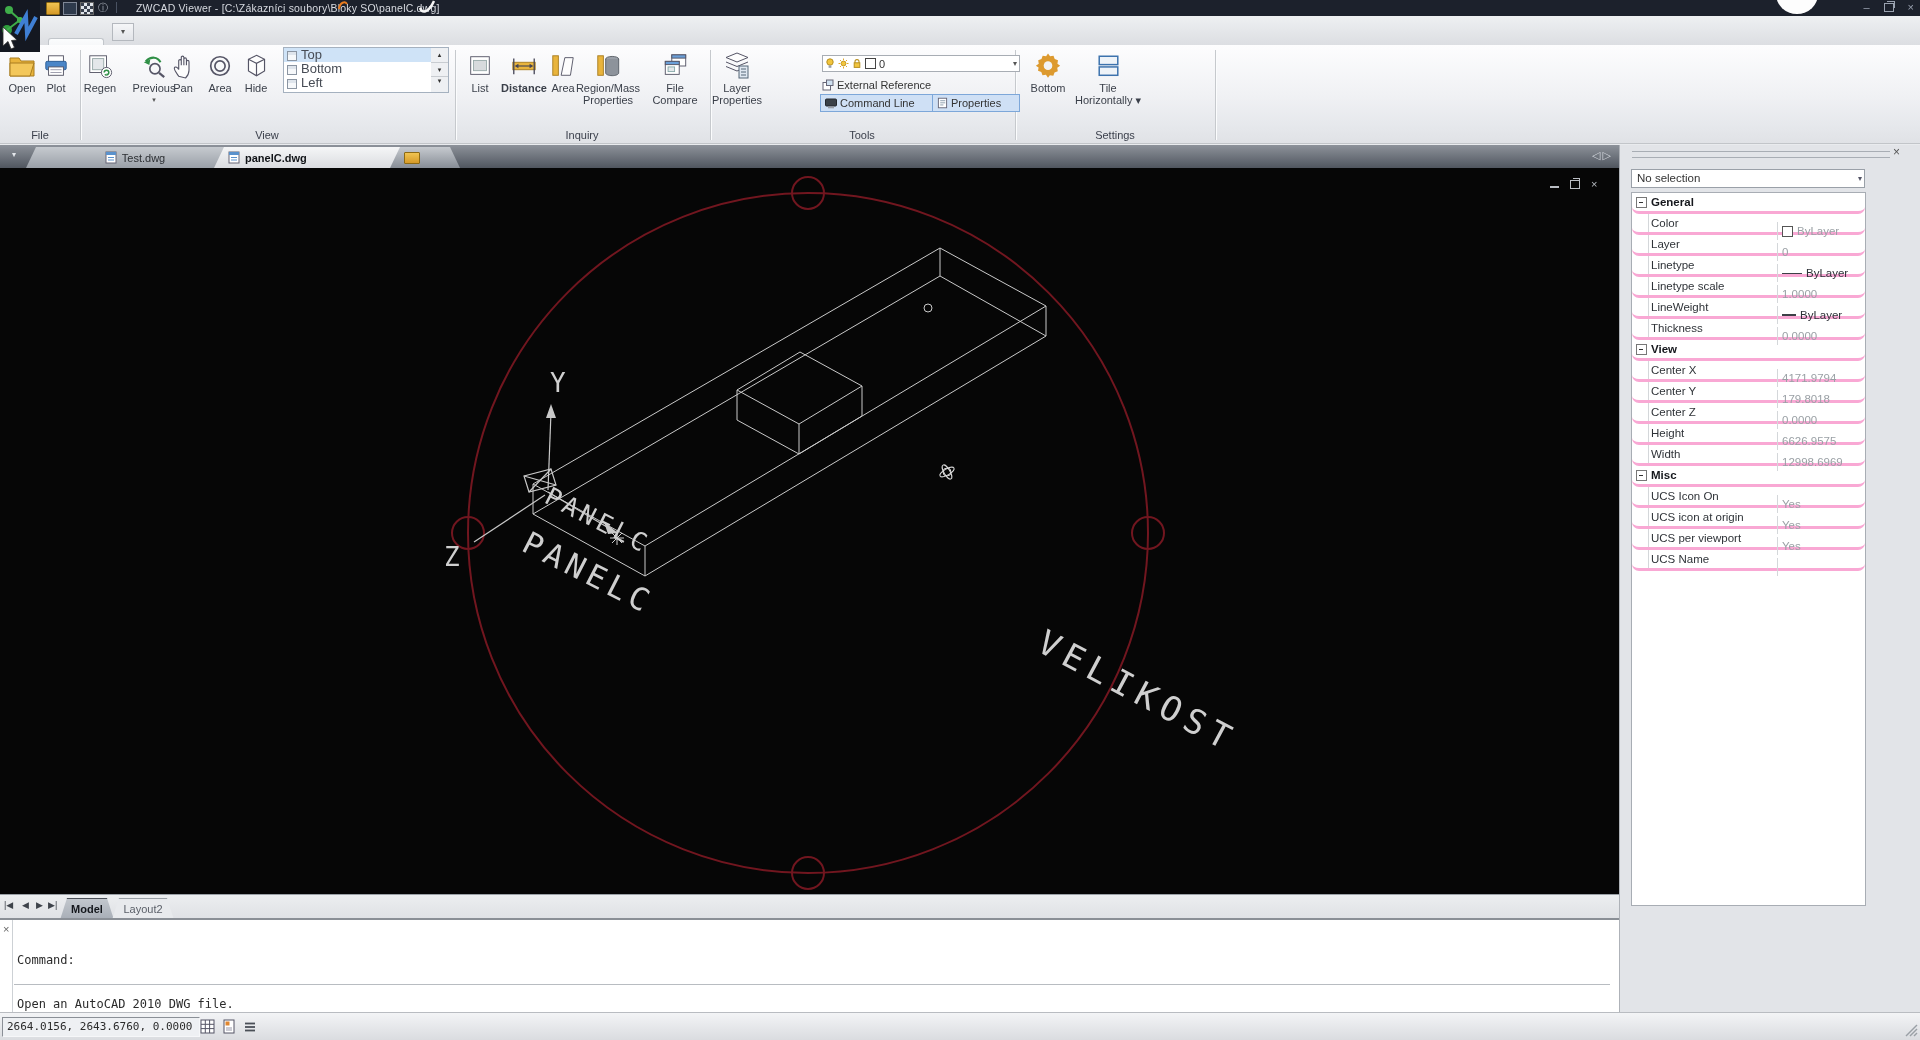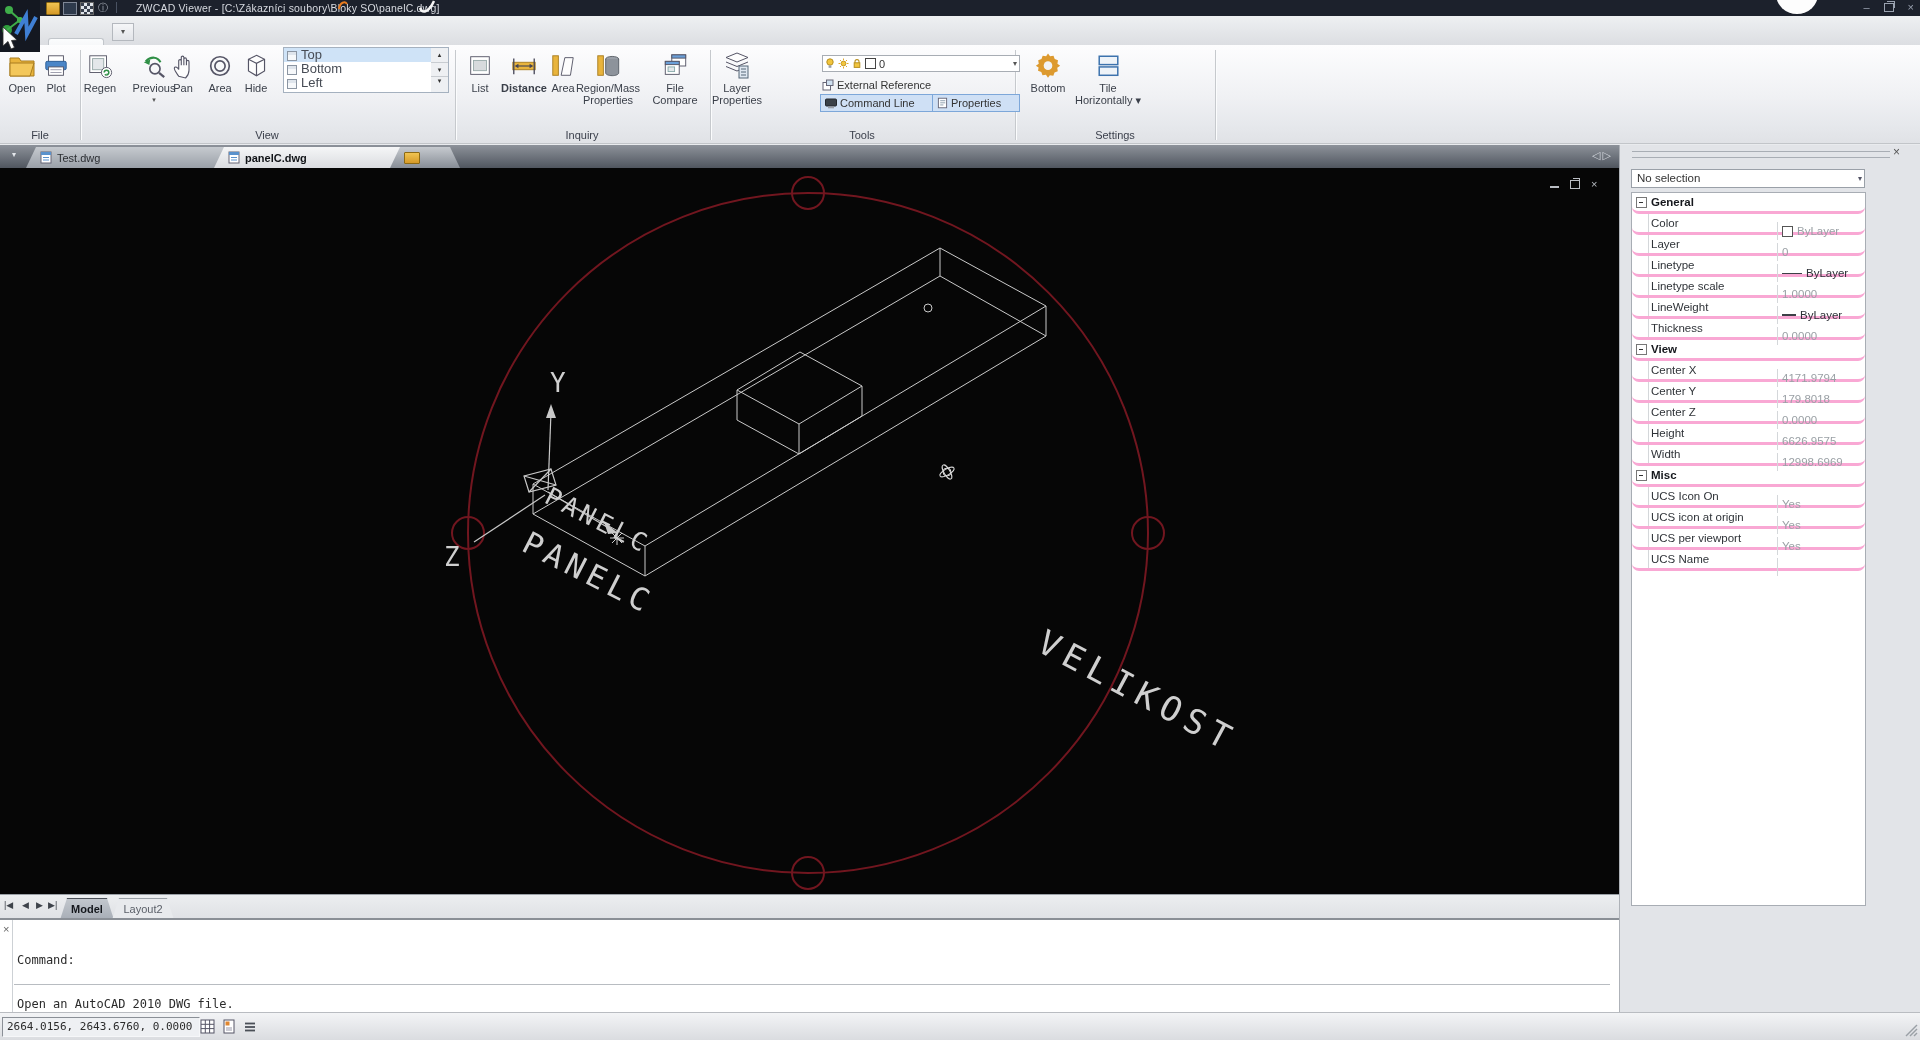--- a/index.html
+++ b/index.html
@@ -56,21 +56,21 @@
   #layercombo .dd{margin-left:auto;font-size:8px;color:#555;}
   .cswatch{width:9px;height:9px;background:#fff;border:1px solid #444;display:inline-block;}
   #extref{position:absolute;left:822px;top:32px;height:15px;display:flex;align-items:center;gap:3px;font-size:11px;color:#333;}
   .togglebtn{position:absolute;top:49px;height:16px;background:#cfe0f5;border:1px solid #7da7d9;display:flex;align-items:center;gap:3px;padding:0 4px;font-size:11px;color:#333;}
 
   
   #doctabs{left:0;top:145px;width:1619px;height:23px;background:linear-gradient(#8d929a,#50565f);overflow:hidden;}
   #doctab-dd{position:absolute;left:12px;top:5px;font-size:8px;color:#e4e7eb;}
   .dtab{position:absolute;top:2px;height:21px;display:flex;align-items:center;gap:5px;padding:0 12px 0 14px;font-size:11px;
         clip-path:polygon(10px 0,calc(100% - 10px) 0,100% 100%,0 100%);}
-  #dtab1{left:26px;width:190px;background:linear-gradient(#c6cacf,#9aa0a8);color:#2c2f33;}
+  #dtab1{left:26px;width:190px;background:linear-gradient(#c6cacf,#9aa0a8);color:#2c2f33;justify-content:center;}
   #dtab2{left:214px;width:178px;background:linear-gradient(#f5f6f7,#dadce0);color:#101317;font-weight:bold;}
   #dtab2 .x{margin-left:auto;font-weight:normal;font-size:12px;color:#333;}
   #dtabf{left:390px;width:44px;background:linear-gradient(#c6cacf,#878d96);}
   .ffold{width:14px;height:10px;background:linear-gradient(#f0c452,#d69a28);border:1px solid #8d6a14;border-radius:1px;}
   #tabscroll{position:absolute;left:1592px;top:4px;font-size:11px;color:#d6dae0;letter-spacing:2px;}
 
   
   #canvas{left:0;top:168px;width:1619px;height:726px;background:#060606;}
   #canvas-ctrl{position:absolute;left:1550px;top:9px;width:62px;height:14px;display:flex;gap:11px;align-items:center;color:#b9bdc3;}
   .cmin{width:9px;height:2px;background:#b9bdc3;margin-top:5px;}

